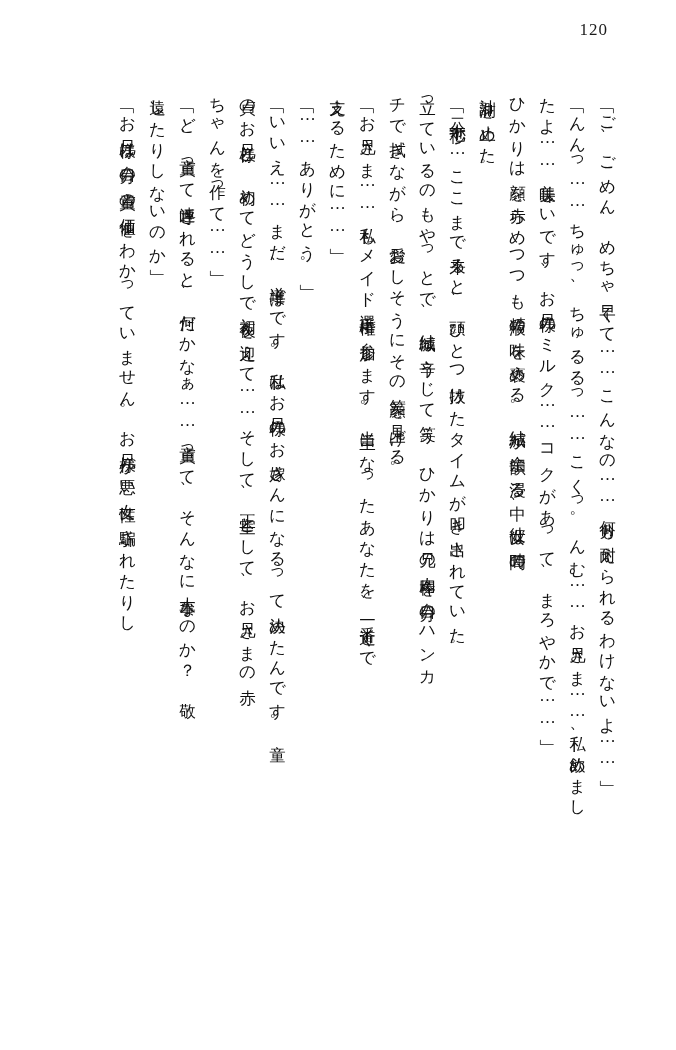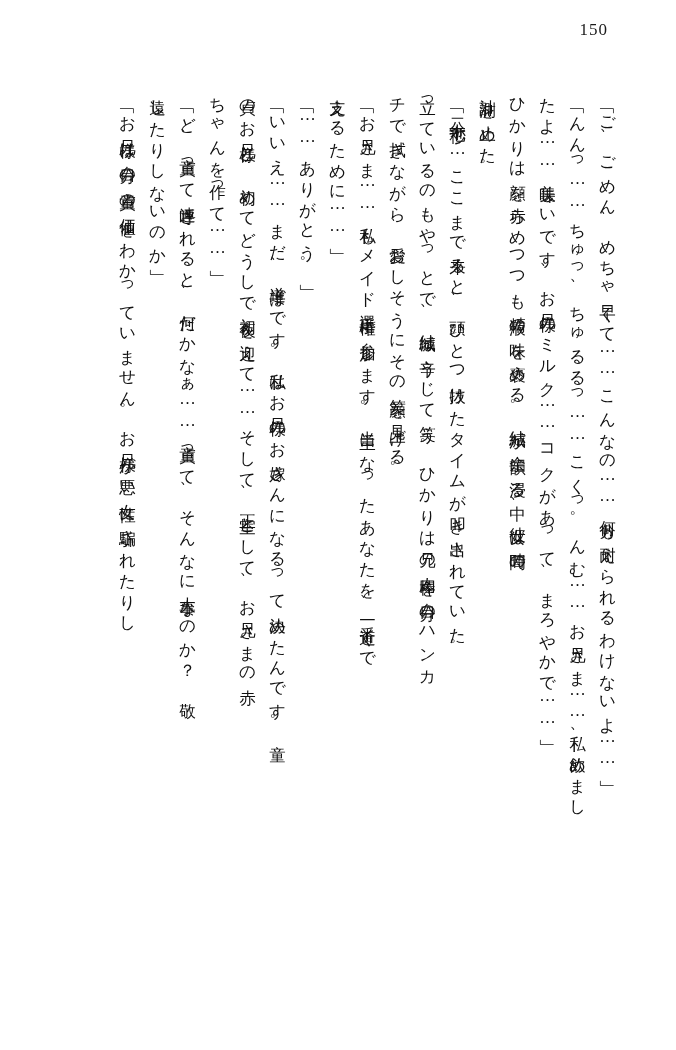--- a/index.html
+++ b/index.html
@@ -57,21 +57,21 @@
   }
   .line.indent {
     padding-top: 17px;
   }
 </style>
 </head>
 <body>
 
 <div class="page">
 
-  <div class="page-number">150</div>
+  <div class="page-number">120</div>
 
   <div class="text-body">
     <div class="line indent">「ご、ごめん、めちゃ早くて……こんなの……何分も耐えられるわけないよ……」</div>
     <div class="line indent">「んんっ……ちゅっ、ちゅるるっ……こくっ。んむ……お兄さま……私、飲めまし</div>
     <div class="line">たよ……美味しいです、お兄様のミルク……コクがあって、まろやかで……」</div>
     <div class="line">ひかりは顔を赤らめつつも精液の味を褒める。結城が余韻に浸る中、彼女は時間の</div>
     <div class="line">計測を止めた。</div>
     <div class="line indent">「二分十七秒……ここまで来ると、頭ひとつ抜けたタイムが叩き出されていた。</div>
     <div class="line">立っているのもやっとで、結城は辛うじて笑う。ひかりは兄の肉棒を自分のハンカ</div>
     <div class="line">チで拭きながら、愛おしそうにその笑顔を見上げる。</div>

